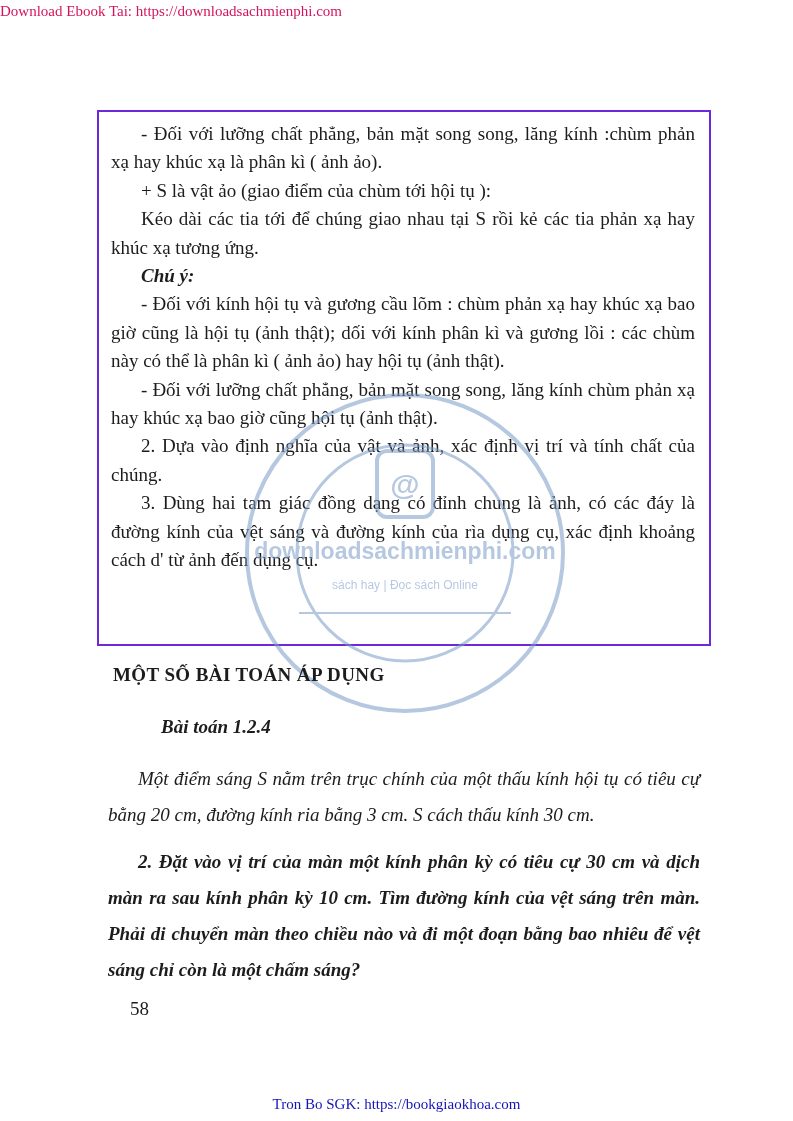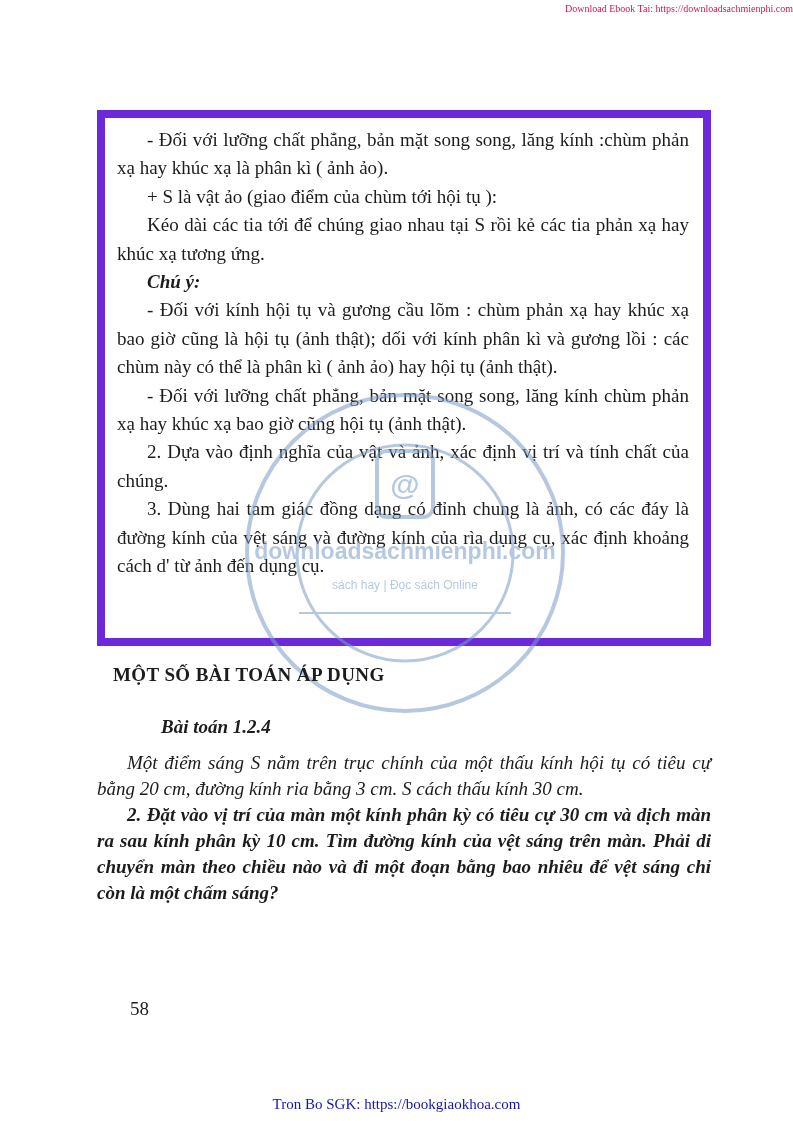--- a/index.html
+++ b/index.html
@@ -14,34 +14,34 @@
   .page{
     position:relative;
     width:793px;height:1121px;
     background:var(--paper);
     font-family:"Liberation Serif","DejaVu Serif",serif;
     color:var(--ink);
     overflow:hidden;
   }
   .header-link{
     position:absolute;top:3px;left:0;width:100%;
-    text-align:right;font-size:10px;
+    text-align:left;font-size:15px;
     color:var(--header-link);
     cursor:pointer;
   }
   .footer-link{
     position:absolute;top:1096px;left:0;width:100%;
     text-align:center;font-size:15px;
     color:var(--footer-link);
     cursor:pointer;
   }
   .content-box{
     position:absolute;left:97px;top:110px;
     width:614px;height:536px;
-    border:8px solid #6d28d9;
+    border:2px solid #6d28d9;
     padding:8px 14px 0 12px;
     overflow:hidden;
   }
   .content-box p{
     margin:0;
     font-size:19px;
     line-height:28.4px;
     text-align:justify;
     text-indent:30px;
   }
@@ -53,23 +53,23 @@
     font-size:19px;font-weight:bold;letter-spacing:0.4px;
   }
   .problem-title{
     position:absolute;left:161px;top:716px;
     font-size:19px;font-weight:bold;font-style:italic;
   }
   .section-body{
     position:absolute;left:97px;top:750px;width:614px;
   }
   .section-body p{
-    margin:0;
+    margin:11px;
     font-size:19px;
-    line-height:26px;
+    line-height:36px;
     font-style:italic;
     text-align:justify;
     text-indent:30px;
   }
   .section-body p.bold{font-weight:bold;}
   .page-number{
     position:absolute;left:114px;top:998px;
     font-size:19px;
     margin-left:16px;
   }

